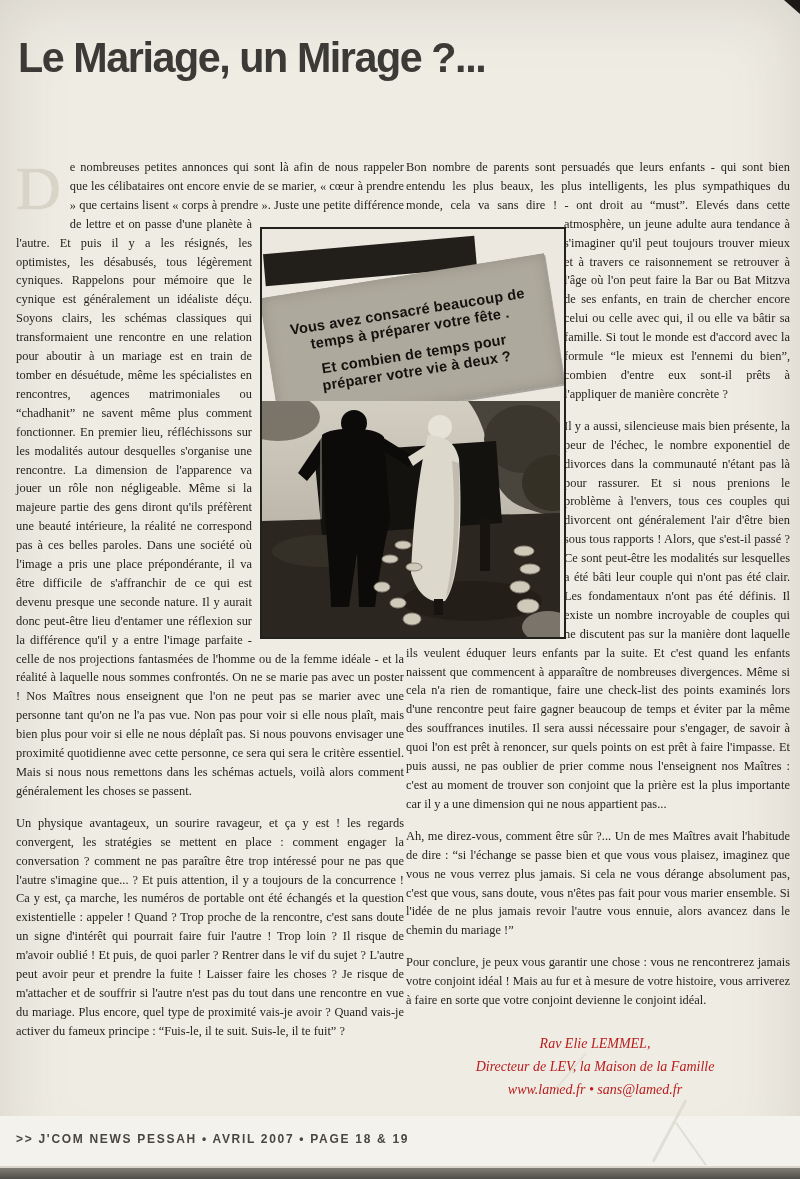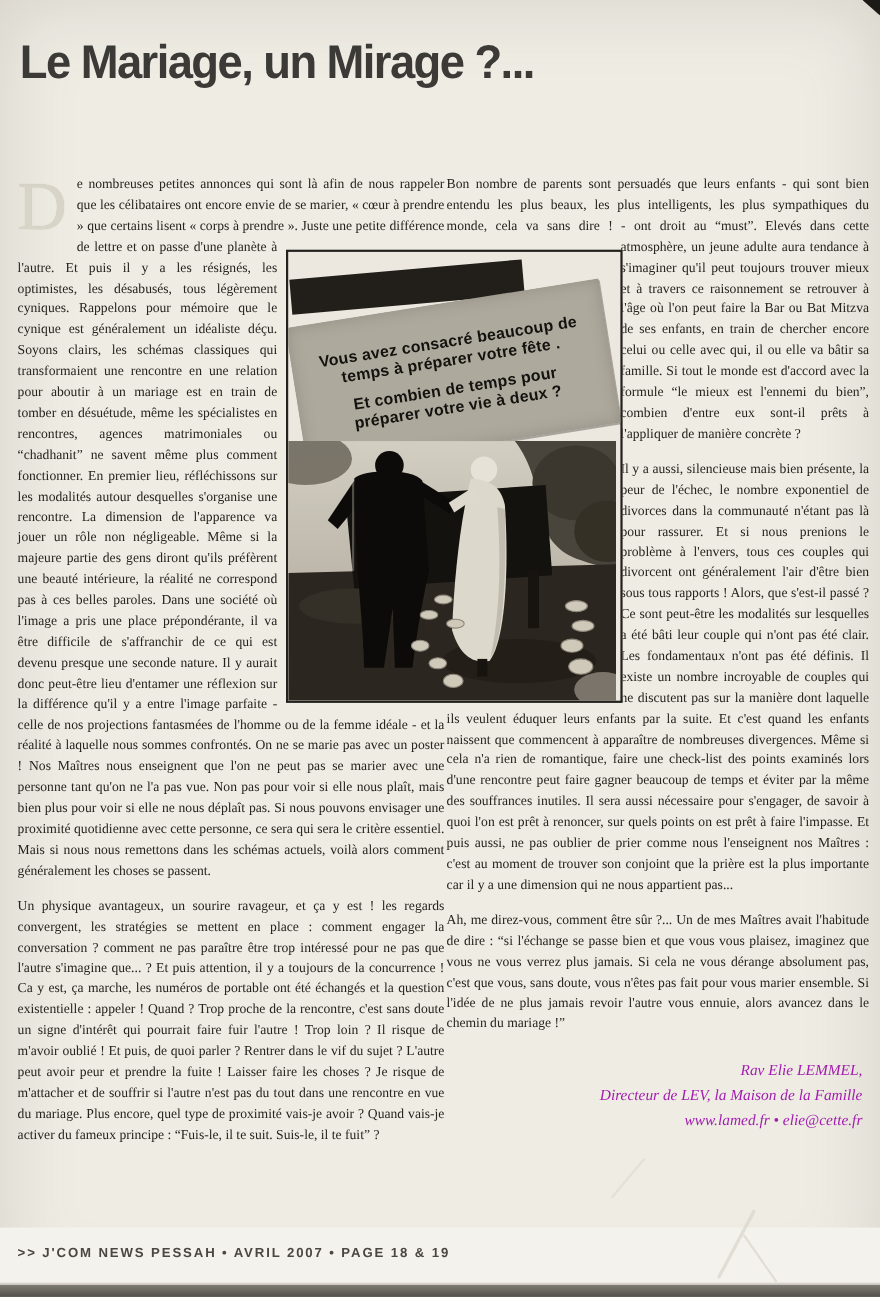--- a/index.html
+++ b/index.html
@@ -26,22 +26,22 @@
   .col { position:absolute; top:158px; font-size:12.4px; line-height:18.9px;
     text-align:justify; }
   .col p { margin:0 0 13px 0; }
   .col-left  { left:16px;  width:388px; }
   .col-right { left:406px; width:384px; }
   .spacer-left  { float:right; width:152px; height:424px; }
   .spacer-right { float:left;  width:158px; height:424px; }
   .dropcap { float:left; font-size:62px; line-height:50px; padding:5px 9px 2px 0;
     color:#d8d4c8; text-shadow:0 0 1px #c2bdb0; }
   .q { }
-  .signature { margin-top:22px; text-align:right; font-style:italic;
-    font-size:14px; line-height:23px; color:#a21caf; padding-right:6px; }
+  .signature { margin-top:22px; text-align:center; font-style:italic;
+    font-size:14px; line-height:23px; color:#b91c1c; padding-right:6px; }
 
   
   .photo-frame { position:absolute; left:260px; top:227px; width:302px; height:408px;
     border:2px solid #23211d; background:#ece8e0; z-index:5; overflow:hidden; }
   .black-bar { position:absolute; left:2px; top:16px; width:212px; height:32px;
     background:#221f1a; transform:rotate(-5deg); }
   .sign { position:absolute; left:6px; top:46px; width:288px; height:132px;
     background:#aea99d; transform:rotate(-9deg);
     box-shadow:1px 2px 0 rgba(40,38,32,.35), inset 0 0 14px rgba(70,66,58,.25);
     display:flex; flex-direction:column; justify-content:center; }
@@ -90,25 +90,26 @@
   <div class="col col-right">
     <p>
       <span>Bon nombre de parents sont persuadés que leurs enfants - qui sont bien entendu les plus beaux, les plus intelligents, les plus sympathiques du monde, cela va sans dire ! - ont droit au “must”. Elevés dans cette</span>
       <span class="spacer-right"></span>
       <span>atmosphère, un jeune adulte aura tendance à s'imaginer qu'il peut toujours trouver mieux et à travers ce raisonnement se retrouver à l'âge où l'on peut faire la Bar ou Bat Mitzva de ses enfants, en train de chercher encore celui ou celle avec qui, il ou elle va bâtir sa famille. Si tout le monde est d'accord avec la formule “le mieux est l'ennemi du bien”, combien d'entre eux sont-il prêts à l'appliquer de manière concrète ?</span>
     </p>
     <p>Il y a aussi, silencieuse mais bien présente, la peur de l'échec, le nombre exponentiel de divorces dans la communauté n'étant pas là pour rassurer. Et si nous prenions le problème à l'envers, tous ces couples qui divorcent ont généralement l'air d'être bien sous tous rapports ! Alors, que s'est-il passé ? Ce sont peut-être les modalités sur lesquelles a été bâti leur couple qui n'ont pas été clair. Les fondamentaux n'ont pas été définis. Il existe un nombre incroyable de couples qui ne discutent pas sur la manière dont laquelle ils veulent éduquer leurs enfants par la suite. Et c'est quand les enfants naissent que commencent à apparaître de nombreuses divergences. Même si cela n'a rien de romantique, faire une check-list des points examinés lors d'une rencontre peut faire gagner beaucoup de temps et éviter par la même des souffrances inutiles. Il sera aussi nécessaire pour s'engager, de savoir à quoi l'on est prêt à renoncer, sur quels points on est prêt à faire l'impasse. Et puis aussi, ne pas oublier de prier comme nous l'enseignent nos Maîtres : c'est au moment de trouver son conjoint que la prière est la plus importante car il y a une dimension qui ne nous appartient pas...</p>
     <p>
       <span>Ah, me direz-vous, comment être sûr ?... Un de mes Maîtres avait l'habitude de dire : </span><span class="q">“si l'échange se passe bien et que vous vous plaisez, imaginez que vous ne vous verrez plus jamais. Si cela ne vous dérange absolument pas, c'est que vous, sans doute, vous n'êtes pas fait pour vous marier ensemble. Si l'idée de ne plus jamais revoir l'autre vous ennuie, alors avancez dans le chemin du mariage !”</span>
     </p>
+    <p>Pour conclure, je peux vous garantir une chose : vous ne rencontrerez jamais votre conjoint idéal ! Mais au fur et à mesure de votre histoire, vous arriverez à faire en sorte que votre conjoint devienne le conjoint idéal.</p>
 
     <div class="signature">
       <div>Rav Elie LEMMEL,</div>
       <div>Directeur de LEV, la Maison de la Famille</div>
-      <div>www.lamed.fr • elie@cette.fr</div>
+      <div>www.lamed.fr • sans@lamed.fr</div>
     </div>
   </div>
 
   <div class="photo-frame">
     <div class="black-bar"></div>
     <div class="sign">
       <div class="sign-line">Vous avez consacré beaucoup de</div>
       <div class="sign-line">temps à préparer votre fête .</div>
       <div class="sign-line sign-gap">Et combien de temps pour</div>
       <div class="sign-line">préparer votre vie à deux ?</div>

